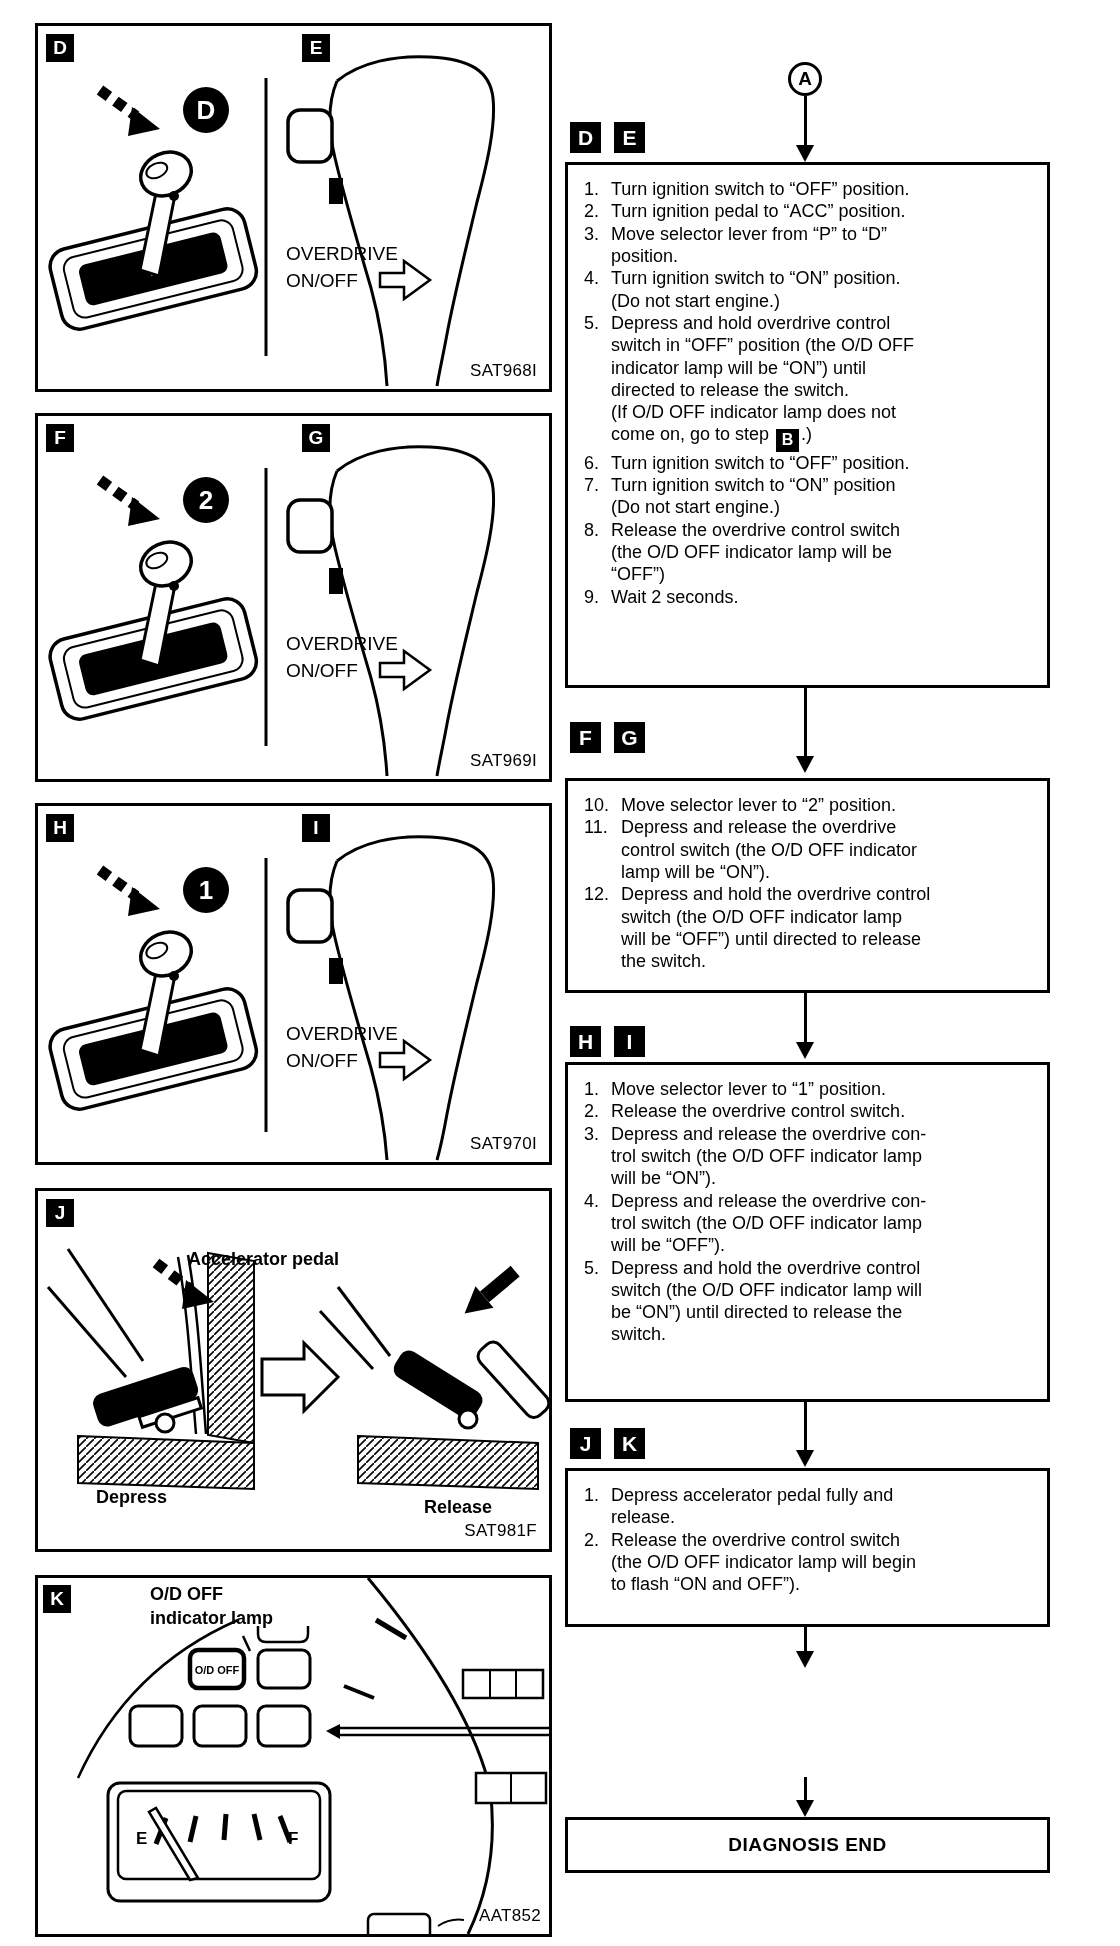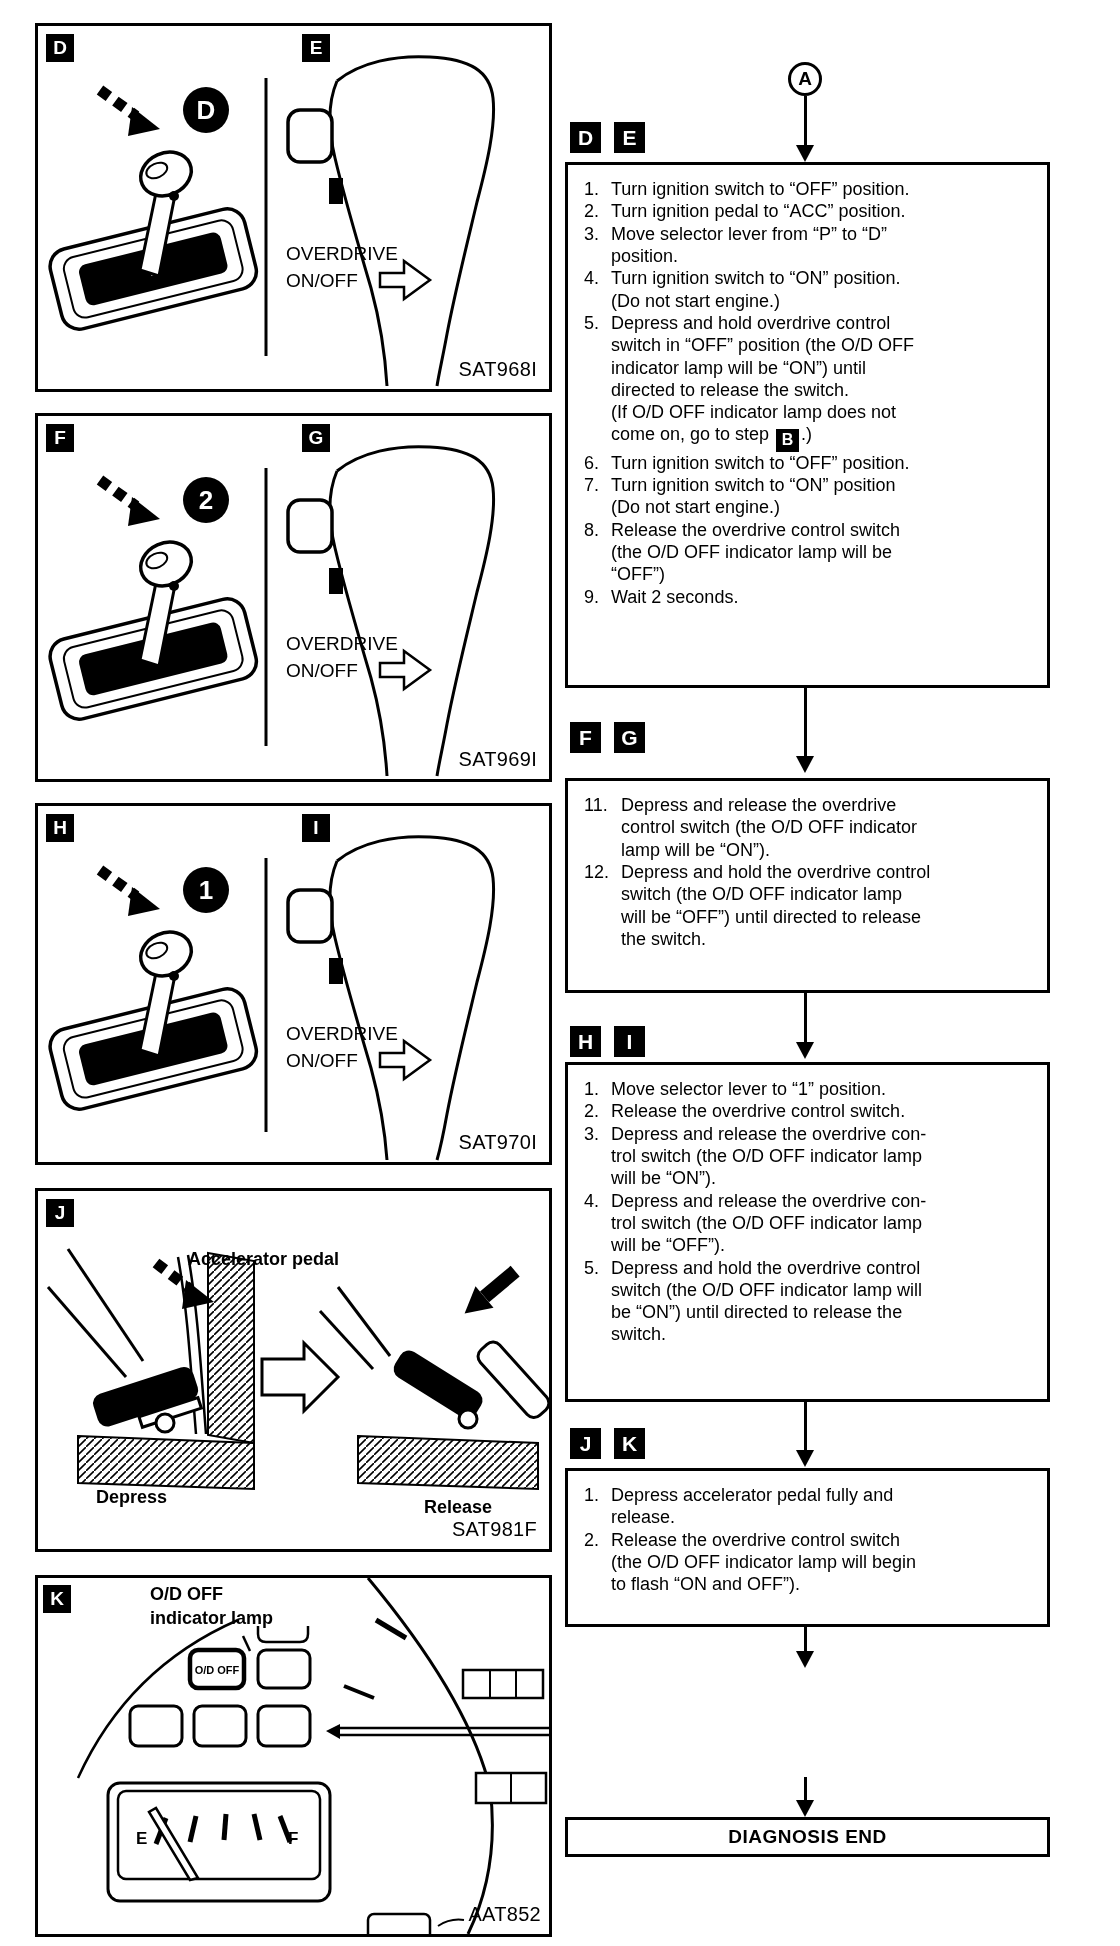--- a/index.html
+++ b/index.html
@@ -7,21 +7,21 @@
         font-family:"Liberation Sans",sans-serif;color:#000;}
   .box{position:absolute;border:3px solid #000;background:#fff;box-sizing:border-box;}
   .dwrap{position:absolute;inset:0;}
   svg{display:block;}
   .ptag{position:absolute;width:28px;height:28px;background:#000;color:#fff;
         display:flex;align-items:center;justify-content:center;
         font-size:19px;font-weight:bold;}
   .stag{position:absolute;width:31px;height:31px;background:#000;color:#fff;
         display:flex;align-items:center;justify-content:center;
         font-size:21px;font-weight:bold;}
-  .caption{position:absolute;font-size:20px;letter-spacing:.3px;}
+  .caption{position:absolute;font-size:17px;letter-spacing:.3px;}
   .steps{position:absolute;inset:0;padding:13px 8px 8px 16px;font-size:18px;line-height:1.24;}
   .step{display:flex;}
   .step .num{flex:0 0 27px;}
   .wide .step .num{flex:0 0 37px;}
   .step .txt{flex:1;white-space:pre-line;}
   .inline-tag{display:inline-flex;width:23px;height:23px;background:#000;color:#fff;
         font-size:16px;font-weight:bold;align-items:center;justify-content:center;
         vertical-align:-5px;margin:0 2px;}
   .vline{position:absolute;width:3px;background:#000;}
   .ahead{position:absolute;width:0;height:0;border-left:9px solid transparent;
@@ -311,20 +311,24 @@
   </div>
 
   <div class="vline" style="left:804px;top:688px;height:68px;"></div>
   <div class="ahead" style="left:796px;top:756px;"></div>
   <div class="stag" style="left:570px;top:722px;">F</div>
   <div class="stag" style="left:614px;top:722px;">G</div>
 
   <div class="box wide" style="left:565px;top:778px;width:485px;height:215px;">
     <div class="steps">
       <div class="step">
+        <span class="num">10.</span>
+        <span class="txt">Move selector lever to “2” position.</span>
+      </div>
+      <div class="step">
         <span class="num">11.</span>
         <span class="txt">Depress and release the overdrive
 control switch (the O/D OFF indicator
 lamp will be “ON”).</span>
       </div>
       <div class="step">
         <span class="num">12.</span>
         <span class="txt">Depress and hold the overdrive control
 switch (the O/D OFF indicator lamp
 will be “OFF”) until directed to release
@@ -391,17 +395,17 @@
     </div>
   </div>
 
   <div class="vline" style="left:804px;top:1627px;height:25px;"></div>
   <div class="ahead" style="left:796px;top:1651px;"></div>
 
 
   <div class="vline" style="left:804px;top:1777px;height:24px;"></div>
   <div class="ahead" style="left:796px;top:1800px;"></div>
 
-  <div class="box" style="left:565px;top:1817px;width:485px;height:40px;">
+  <div class="box" style="left:565px;top:1817px;width:485px;height:56px;">
     <div class="terminal">DIAGNOSIS END</div>
   </div>
 
 </div>
 
 </body></html>

